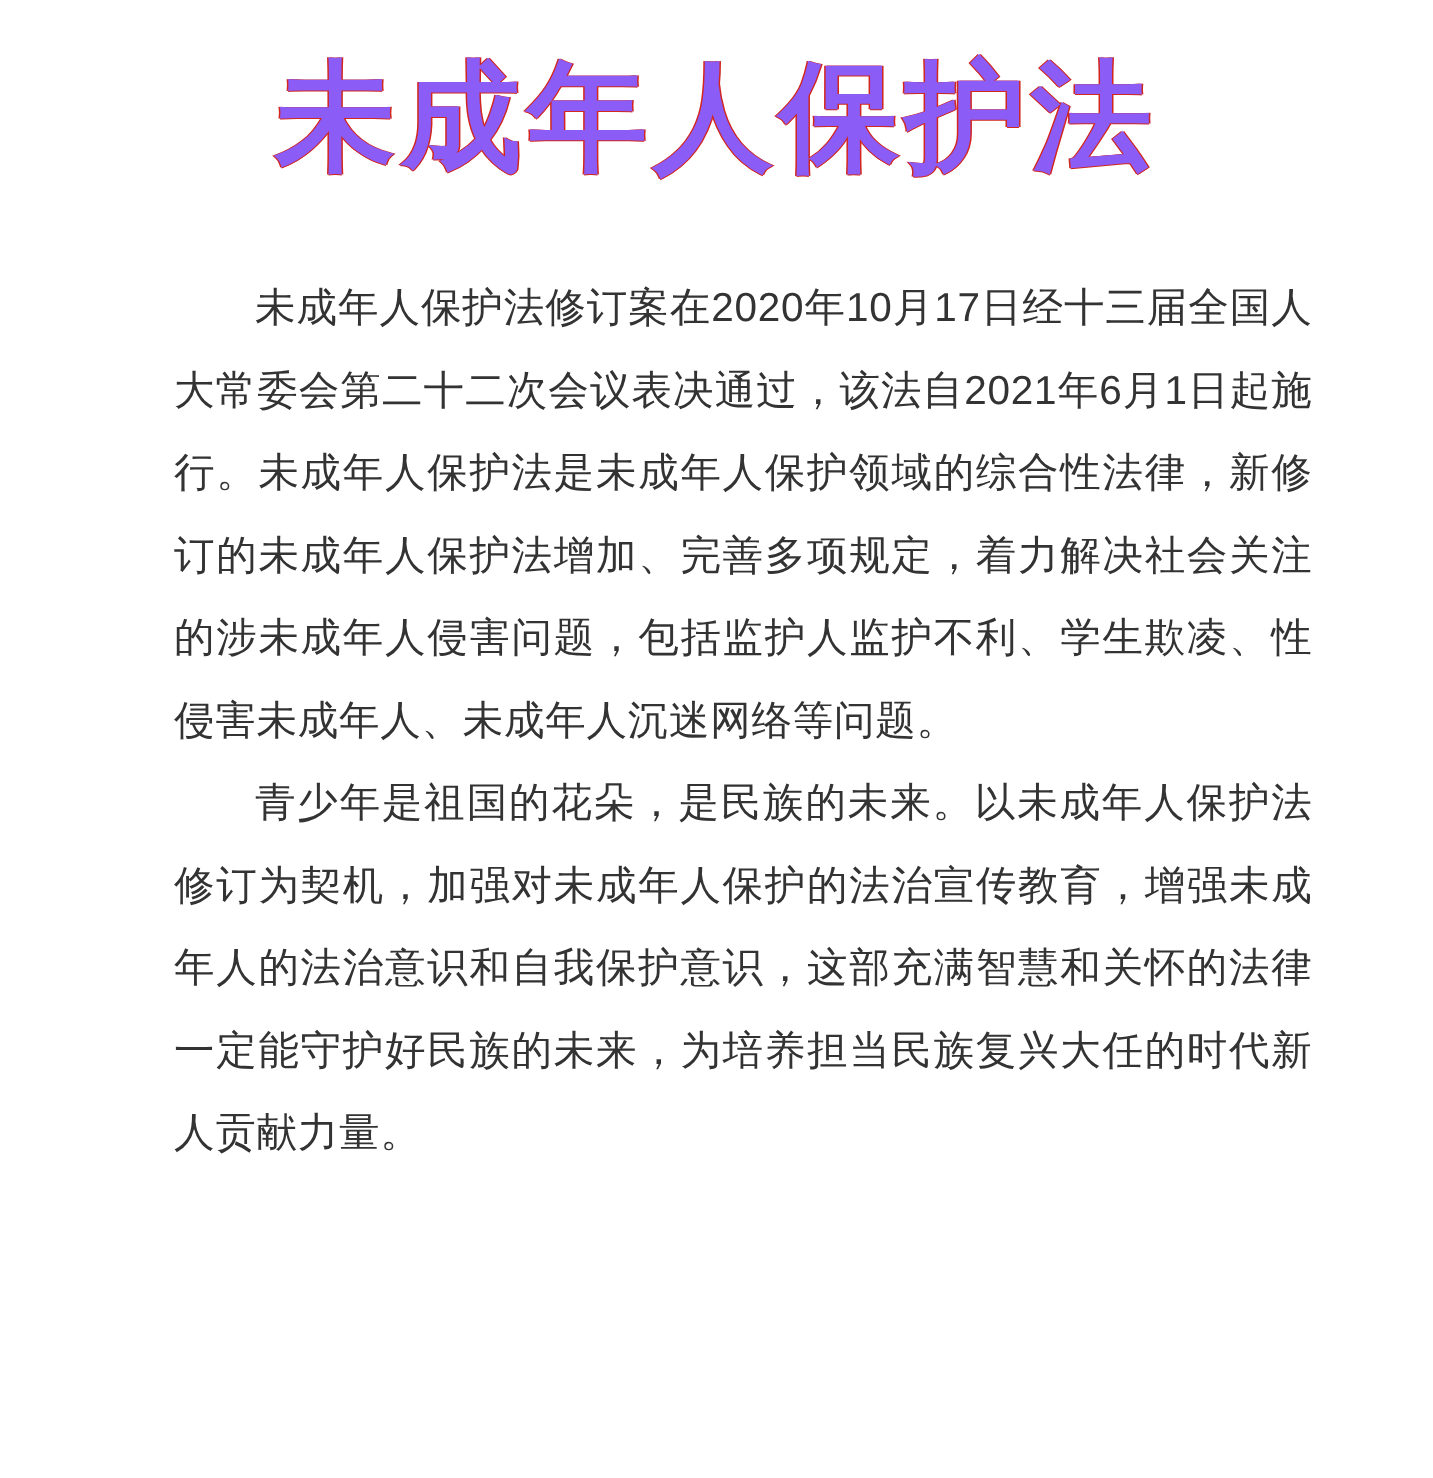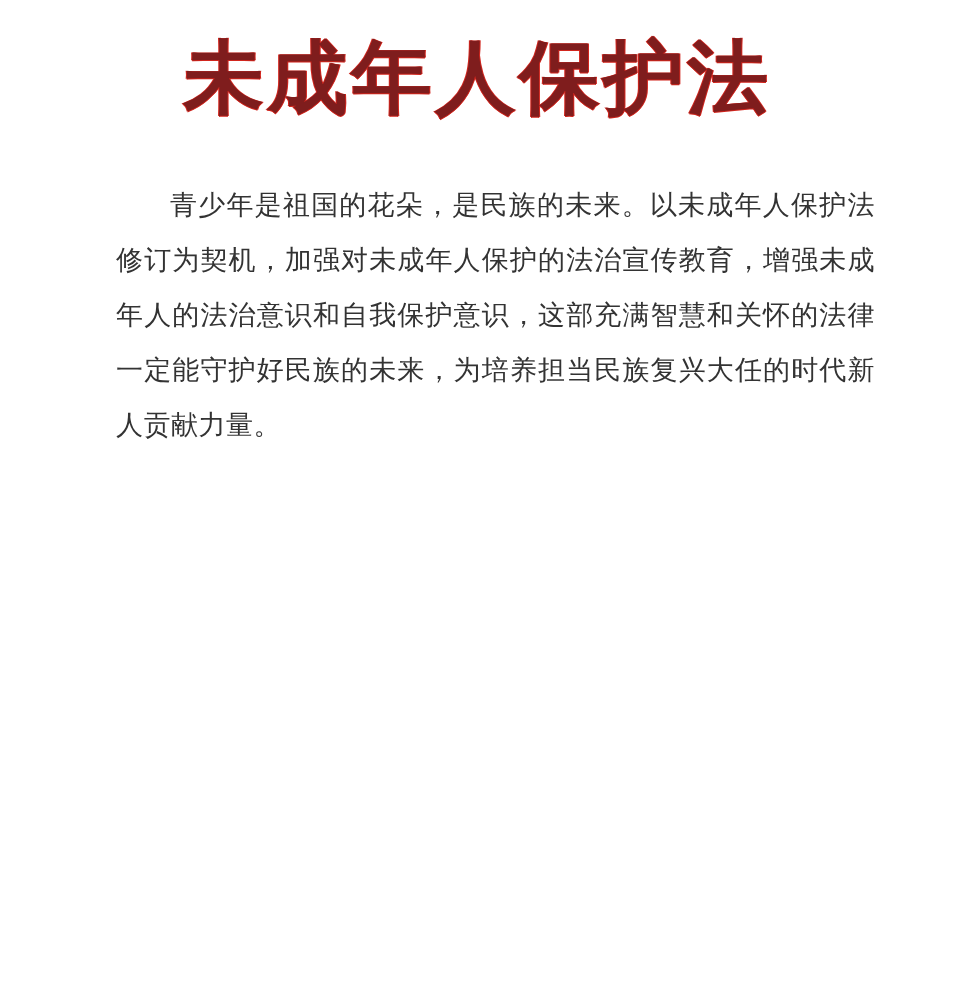--- a/index.html
+++ b/index.html
@@ -18,21 +18,21 @@
     overflow: hidden;
   }
 
   .doc-title {
     margin-top: 36px;
     text-align: center;
     font-size: 80px;
     line-height: 1.05;
     font-weight: 900;
     letter-spacing: 4px;
-    color: #7f1d1d;
+    color: #8b5cf6;
     
     text-shadow: 1px 0 0 #d2261e, -1px 0 0 #d2261e, 0 1px 0 #d2261e;
   }
 
   .doc-body {
     margin-top: 58px;
     padding-left: 116px;
     padding-right: 80px;
     color: #333333;
     font-size: 27px;
@@ -47,16 +47,17 @@
   }
 </style>
 </head>
 <body>
 
 <div class="page">
 
   <h1 class="doc-title">未成年人保护法</h1>
 
   <div class="doc-body">
+    <p>未成年人保护法修订案在2020年10月17日经十三届全国人大常委会第二十二次会议表决通过，该法自2021年6月1日起施行。未成年人保护法是未成年人保护领域的综合性法律，新修订的未成年人保护法增加、完善多项规定，着力解决社会关注的涉未成年人侵害问题，包括监护人监护不利、学生欺凌、性侵害未成年人、未成年人沉迷网络等问题。</p>
     <p>青少年是祖国的花朵，是民族的未来。以未成年人保护法修订为契机，加强对未成年人保护的法治宣传教育，增强未成年人的法治意识和自我保护意识，这部充满智慧和关怀的法律一定能守护好民族的未来，为培养担当民族复兴大任的时代新人贡献力量。</p>
   </div>
 
 </div>
 
 </body></html>

